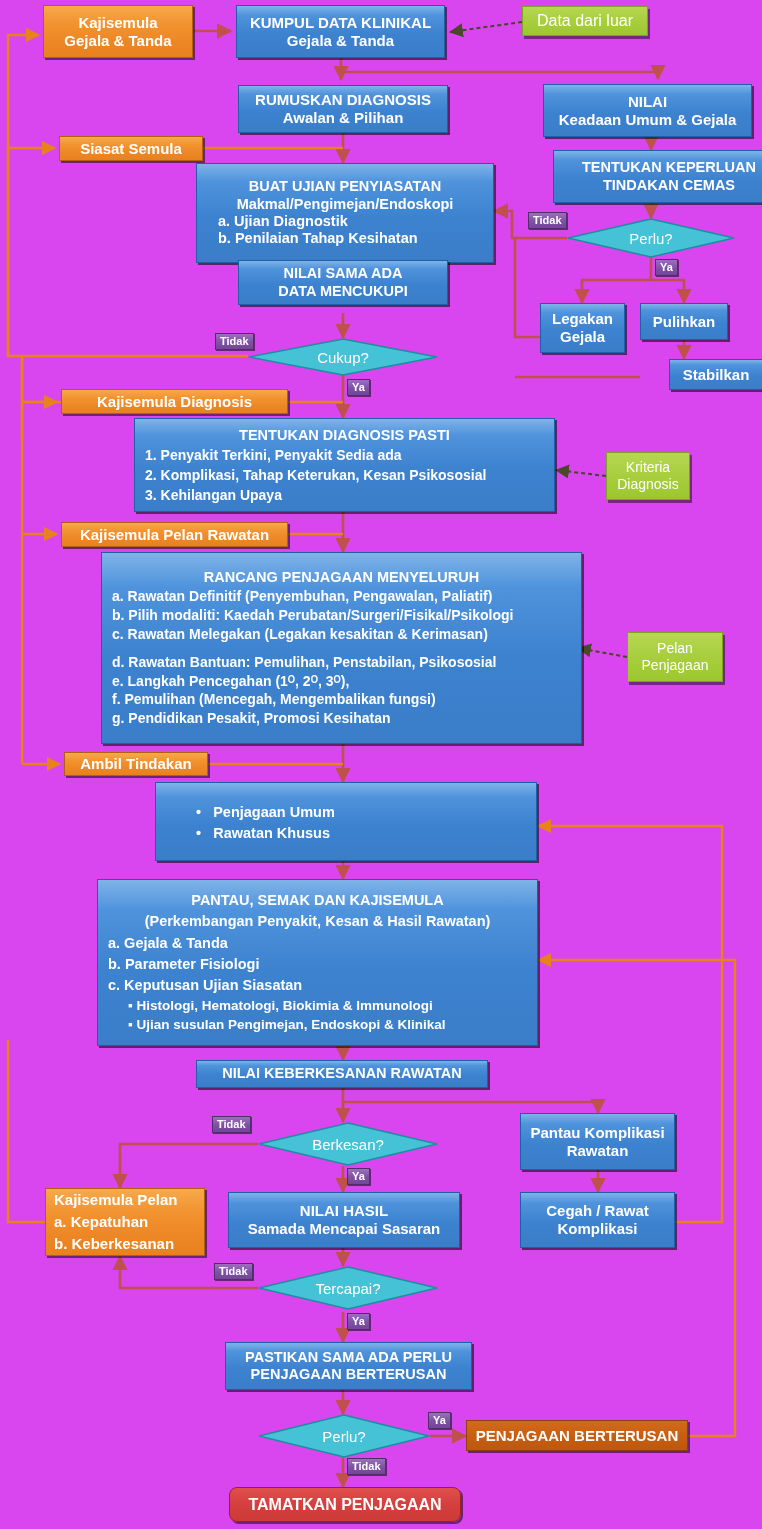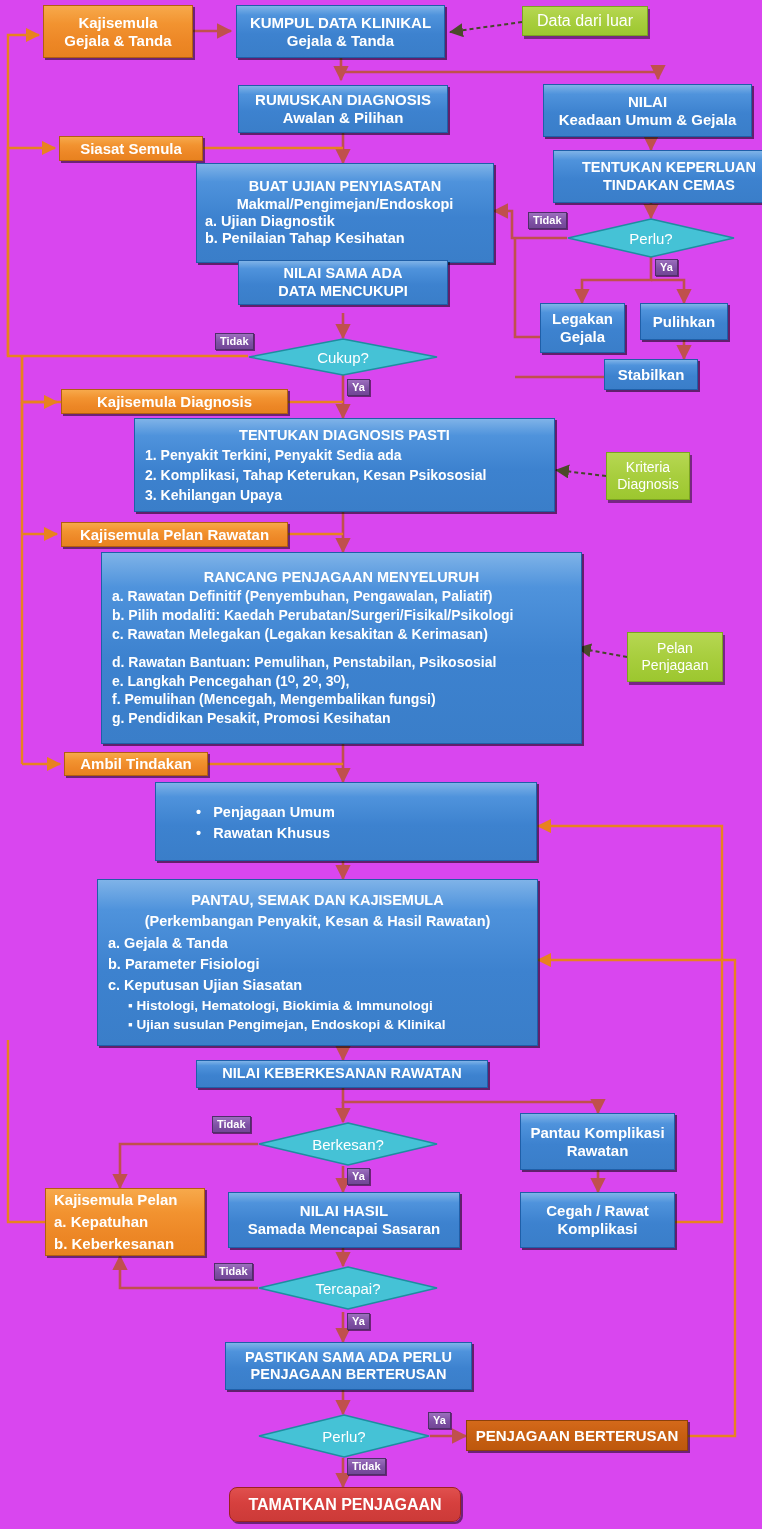--- a/index.html
+++ b/index.html
@@ -202,21 +202,21 @@
 
   <div class="node blue" style="left:543px;top:84px;width:209px;height:53px;font-size:15px;">
     <span class="ln">NILAI</span>
     <span class="ln">Keadaan Umum &amp; Gejala</span>
   </div>
 
   <div class="node orange" style="left:59px;top:136px;width:144px;height:25px;font-size:15px;">
     <span class="ln">Siasat Semula</span>
   </div>
 
-  <div class="node blue leftal" style="left:196px;top:163px;width:298px;height:100px;font-size:14.5px;padding:4px 8px;">
+  <div class="node blue leftal" style="left:196px;top:163px;width:298px;height:100px;font-size:14.5px;padding:4px 21px;">
     <span class="ln" style="align-self:center;">BUAT UJIAN PENYIASATAN</span>
     <span class="ln" style="align-self:center;">Makmal/Pengimejan/Endoskopi</span>
     <span class="ln">a. Ujian Diagnostik</span>
     <span class="ln">b. Penilaian Tahap Kesihatan</span>
   </div>
 
   <div class="node blue" style="left:553px;top:150px;width:232px;height:53px;font-size:14.5px;">
     <span class="ln">TENTUKAN KEPERLUAN</span>
     <span class="ln">TINDAKAN CEMAS</span>
   </div>
@@ -235,21 +235,21 @@
 
   <div class="node blue" style="left:540px;top:303px;width:85px;height:50px;font-size:15px;">
     <span class="ln">Legakan</span>
     <span class="ln">Gejala</span>
   </div>
 
   <div class="node blue" style="left:640px;top:303px;width:88px;height:37px;font-size:15px;">
     <span class="ln">Pulihkan</span>
   </div>
 
-  <div class="node blue" style="left:604px;top:359px;width:94px;height:31px;font-size:15px;">
+  <div class="node blue" style="left:669px;top:359px;width:94px;height:31px;font-size:15px;">
     <span class="ln">Stabilkan</span>
   </div>
 
   <div class="diamond" style="left:248px;top:338px;width:190px;height:38px;">
     <svg width="190" height="38" viewBox="0 0 190 38">
       <polygon points="95,1 189,19 95,37 1,19" fill="#45c2d6" stroke="#1e8da0" stroke-width="1.5"></polygon>
     </svg>
     <div class="dlabel" style="font-size:15px;">Cukup?</div>
   </div>
 

